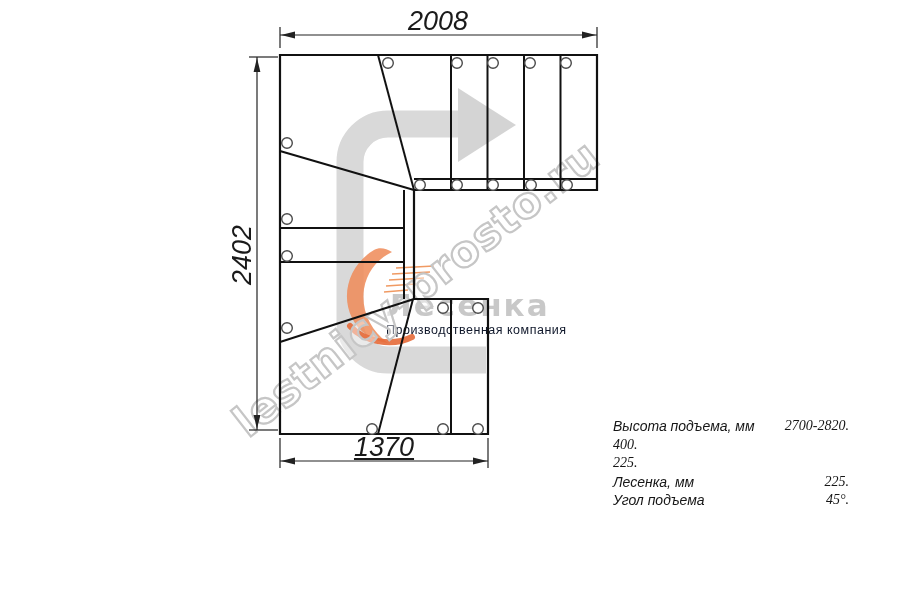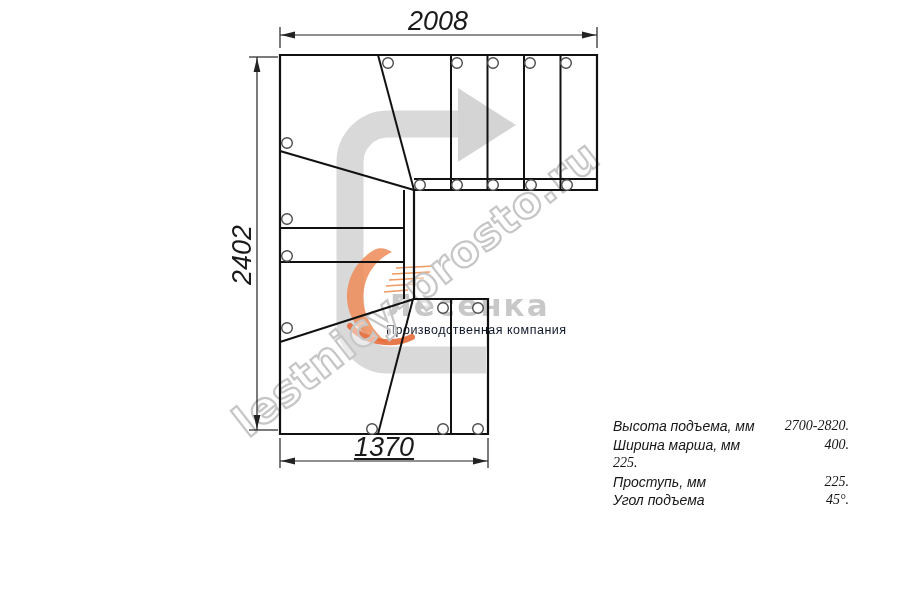--- a/index.html
+++ b/index.html
@@ -123,28 +123,27 @@
   <div class="dim-text" id="dim-top">2008</div>
   <div class="dim-text" id="dim-left">2402</div>
   <div class="dim-text" id="dim-bottom">1370</div>
 
   <div id="specs">
     <div class="row">
       <span class="lbl">Высота подъема, мм</span>
       <span class="val">2700-2820.</span>
     </div>
     <div class="row">
-      <span class="lbl">Ширина марша, мм</span>
       <span class="val">400.</span>
     </div>
     <div class="row">
       <span class="val">225.</span>
     </div>
     <div class="row">
-      <span class="lbl">Проступь, мм</span>
+      <span class="lbl">Лесенка, мм</span>
       <span class="val">225.</span>
     </div>
     <div class="row">
       <span class="lbl">Угол подъема</span>
       <span class="val">45°.</span>
     </div>
   </div>
 
 </div>
 

